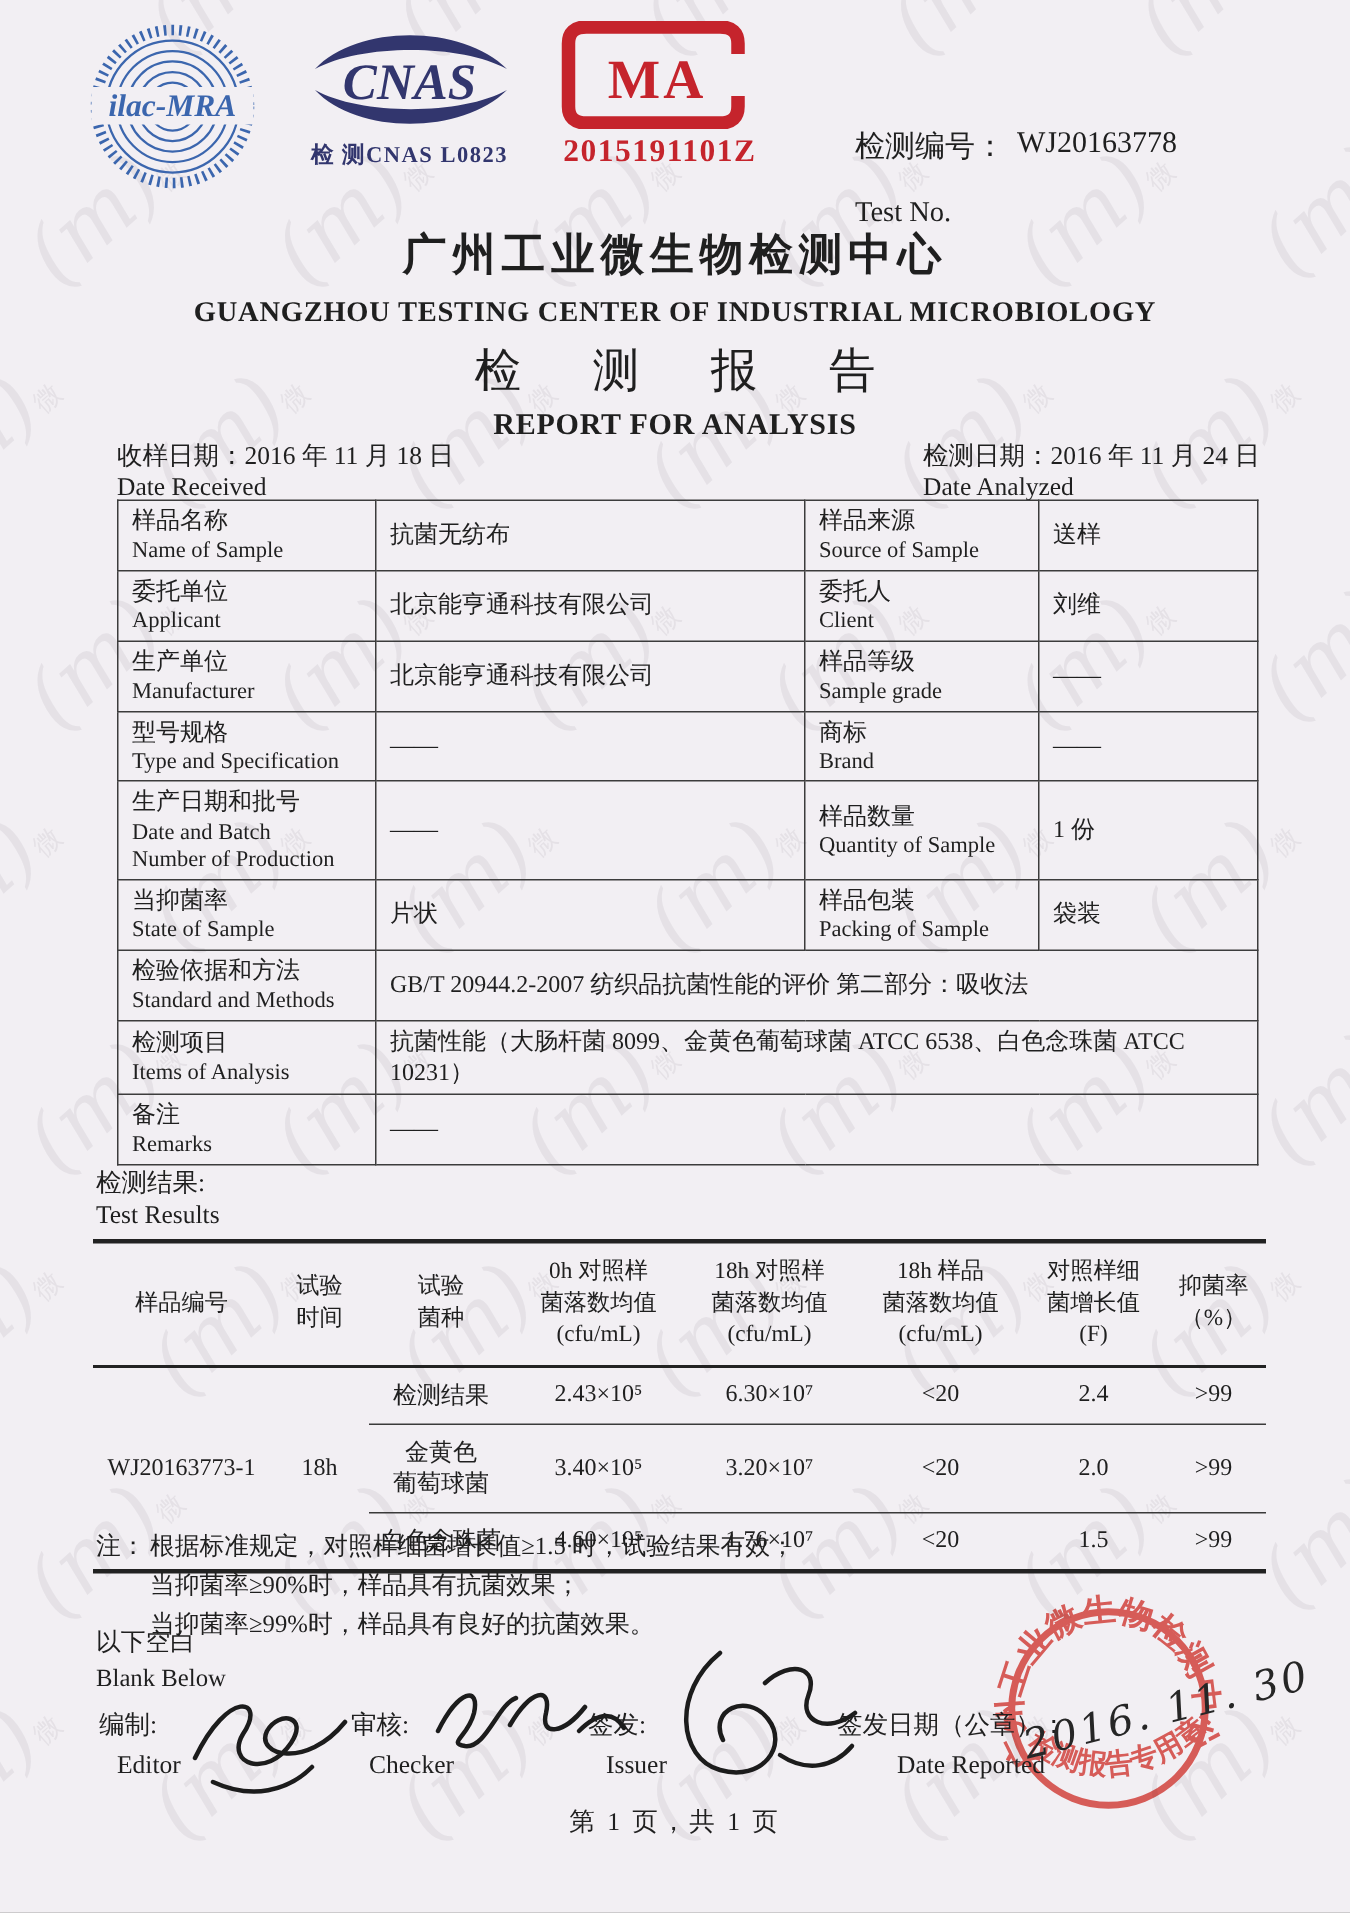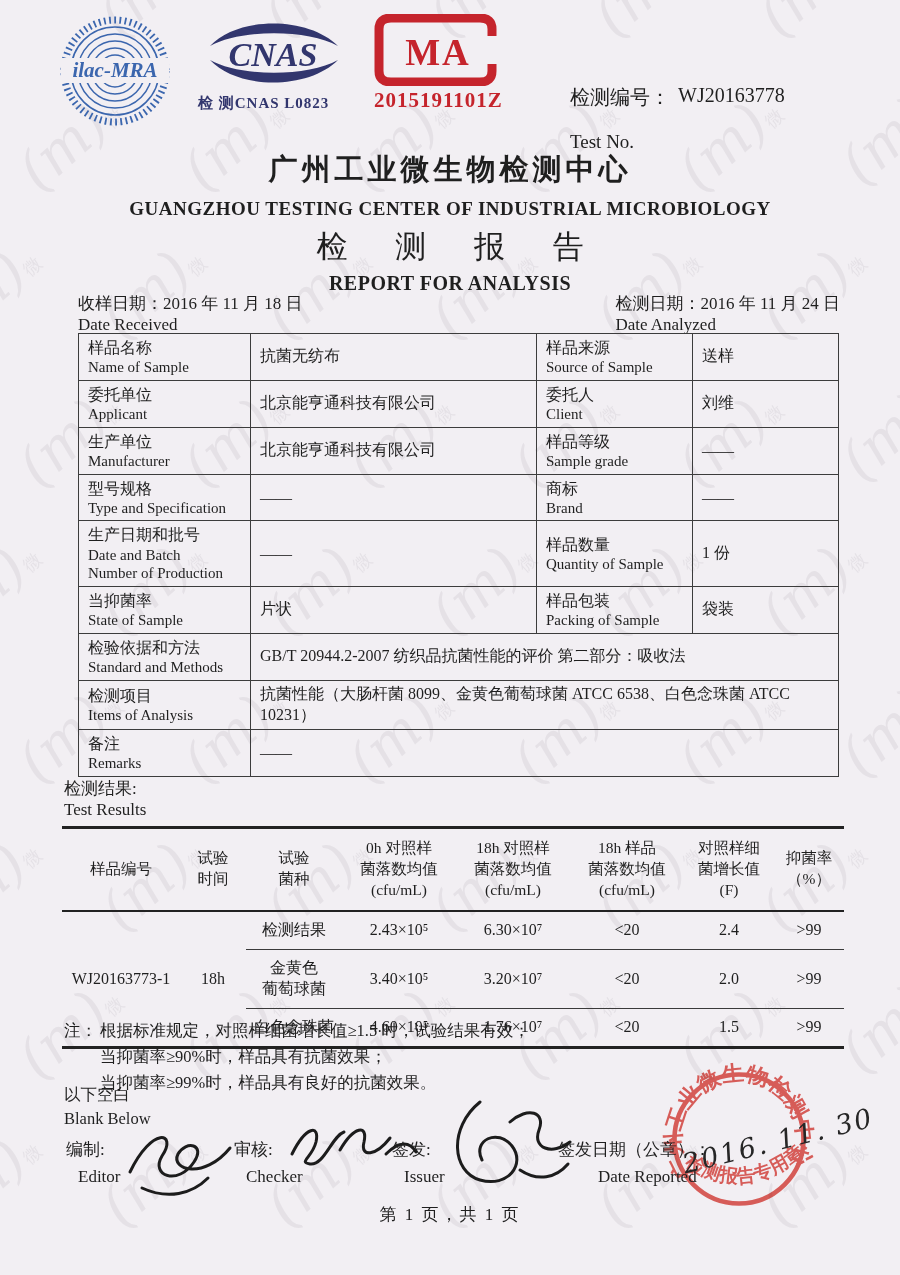--- a/index.html
+++ b/index.html
@@ -11,21 +11,21 @@
   }
   .wm-layer{position:absolute;inset:0;pointer-events:none;z-index:0;}
   .wm{position:absolute;color:#dbd7dd;font-style:italic;font-size:56px;
       font-family:"DejaVu Serif",serif;transform:rotate(-42deg);opacity:.55;white-space:nowrap;}
   .wm small{font-size:18px;font-style:normal;}
   .abs{position:absolute;}
   .pre{white-space:pre-line;}
 
   
   .logos{top:14px;left:58px;display:flex;align-items:flex-start;gap:26px;z-index:2;}
-  .logo-col{display:flex;flex-direction:column;align-items:flex-start;}
+  .logo-col{display:flex;flex-direction:column;align-items:center;}
   .ilac-text{font-weight:bold;font-style:italic;}
   .cnas-cap{color:#32366e;font-weight:bold;font-size:15px;margin-top:2px;letter-spacing:1px;
             font-family:"Liberation Serif",serif;}
   .cma-cap{color:#c5242c;font-weight:bold;font-size:21px;margin-top:2px;letter-spacing:1px;
            font-family:"Liberation Serif",serif;}
 
   
   .testno{top:84px;left:570px;z-index:2;font-size:20px;}
   .testno .l1{display:flex;gap:8px;}
   .testno .en{font-size:19px;margin-top:20px;}

